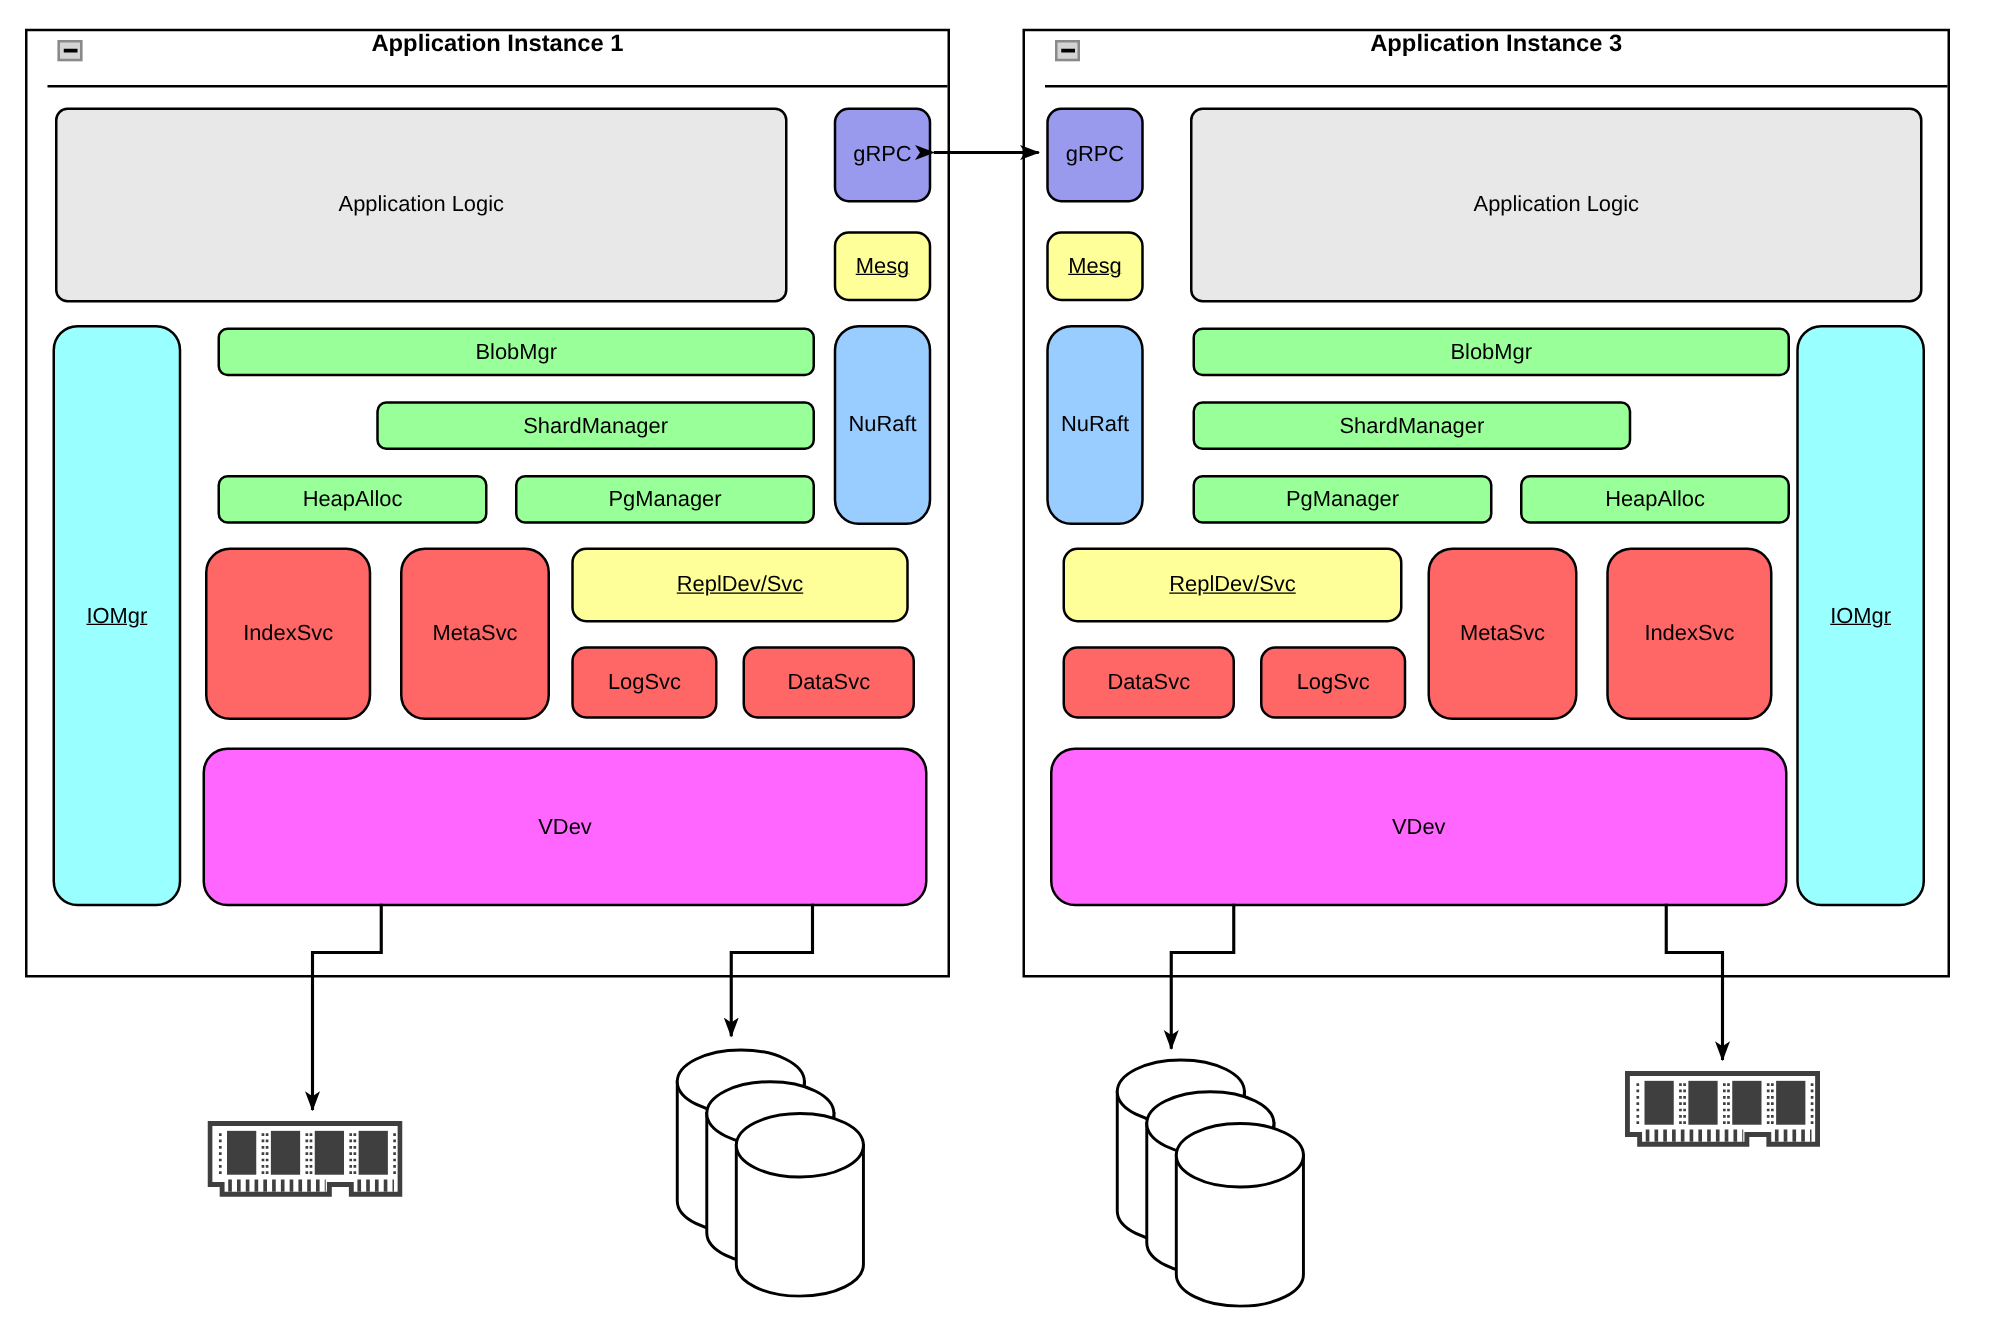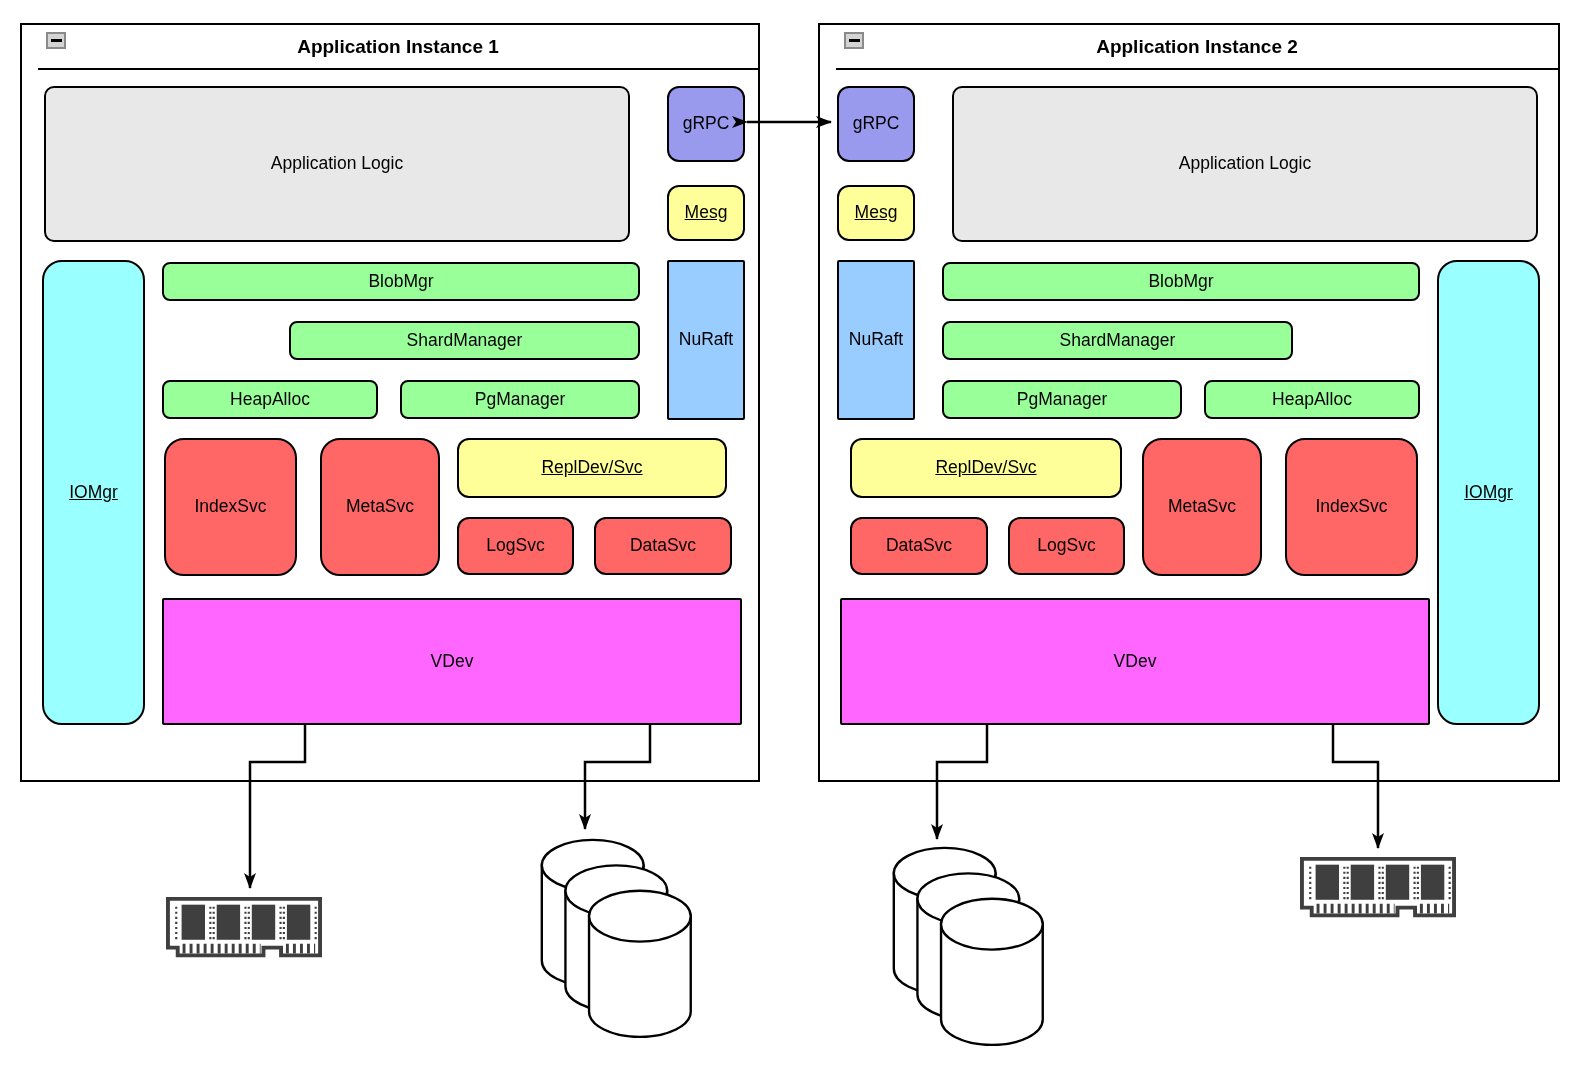--- a/index.html
+++ b/index.html
@@ -1,37 +1,37 @@
 <!DOCTYPE html>
 <html style="--c-app-logic: #e8e8e8; --c-grpc: #9999ee; --c-mesg: #ffff99; --c-service-green: #99ff99; --c-iomgr: #99ffff; --c-nuraft: #99ccff; --c-service-red: #ff6666; --c-repldev: #ffff99; --c-vdev: #ff66ff; --c-line: #000000; --c-collapse-bg: #d4d4d4; --c-memory-icon-ink: #3f3f3f;"><head>
 <meta charset="utf-8">
 <style>
   html,body{margin:0;padding:0;background:#ffffff;}
   .canvas{position:relative;width:1592px;height:1070px;background:#ffffff;
           font-family:"Liberation Sans", sans-serif;color:#000;overflow:hidden;}
 
   .frame{position:absolute;border:2px solid #000;background:#fff;box-sizing:border-box;}
   .titlebar{position:absolute;left:16px;top:0;right:0;height:43px;border-bottom:2px solid #000;
-            display:flex;align-items:center;justify-content:center;
+            display:flex;align-items:flex-start;justify-content:center;
             font-weight:bold;font-size:19px;}
   .collapse-btn{position:absolute;left:8px;top:7px;width:20px;height:17px;
                 background:var(--c-collapse-bg,#d4d4d4);border:2px solid #8a8a8a;
                 box-sizing:border-box;display:flex;align-items:center;justify-content:center;}
   .collapse-btn .minus{display:block;width:11px;height:3px;background:#000;}
 
   .blk{position:absolute;display:flex;align-items:center;justify-content:center;
        border:2px solid #000;box-sizing:border-box;font-size:17.5px;text-align:center;
        line-height:1.1;}
-  .r8{border-radius:8px;} .r12{border-radius:12px;} .r16{border-radius:2px;}
+  .r8{border-radius:8px;} .r12{border-radius:12px;} .r16{border-radius:20px;}
   .r20{border-radius:20px;} .r24{border-radius:10px;}
 
   .c-gray   {background:var(--c-app-logic,#e8e8e8);}
   .c-purple {background:var(--c-grpc,#9999ee);}
   .c-yellow {background:var(--c-mesg,#ffff99);text-decoration:underline;}
-  .c-green  {background:var(--c-service-green,#99ff99);}
+  .c-green  {background:var(--c-service-green,#99ff99);margin-left:12px;}
   .c-cyan   {background:var(--c-iomgr,#99ffff);text-decoration:underline;}
   .c-blue   {background:var(--c-nuraft,#99ccff);}
   .c-red    {background:var(--c-service-red,#ff6666);}
   .c-magenta{background:var(--c-vdev,#ff66ff);}
 
   .overlay{position:absolute;left:0;top:0;width:1592px;height:1070px;pointer-events:none;z-index:5;}
   .ln{stroke:var(--c-line,#000);stroke-width:2.5;fill:none;}
   .icon-svg{position:absolute;z-index:4;}
 </style>
 </head>
@@ -65,21 +65,21 @@
     <div class="blk c-red r12" style="left:572px;top:492px;width:138px;height:58px;">DataSvc</div>
 
     <div class="blk c-magenta r16" style="left:140px;top:573px;width:580px;height:127px;">VDev</div>
   </div>
 
   <div class="frame" style="left:818px;top:23px;width:742px;height:759px;">
     <div class="titlebar">
       <div class="collapse-btn">
         <span class="minus"></span>
       </div>
-      <span>Application Instance 2</span>
+      <span>Application Instance 3</span>
     </div>
 
     <div class="blk c-purple r12" style="left:17px;top:61px;width:78px;height:76px;">gRPC</div>
     <div class="blk c-yellow r12" style="left:17px;top:160px;width:78px;height:56px;">Mesg</div>
     <div class="blk c-gray r24" style="left:132px;top:61px;width:586px;height:156px;">Application Logic</div>
 
     <div class="blk c-blue r16" style="left:17px;top:235px;width:78px;height:160px;">NuRaft</div>
     <div class="blk c-green r8" style="left:122px;top:237px;width:478px;height:39px;">BlobMgr</div>
     <div class="blk c-green r8" style="left:122px;top:296px;width:351px;height:39px;">ShardManager</div>
     <div class="blk c-green r8" style="left:122px;top:355px;width:240px;height:39px;">PgManager</div>

